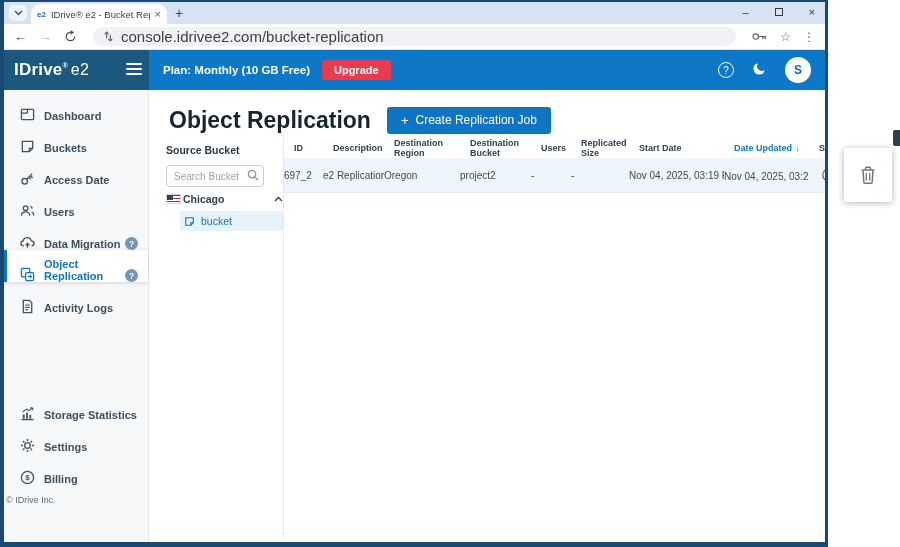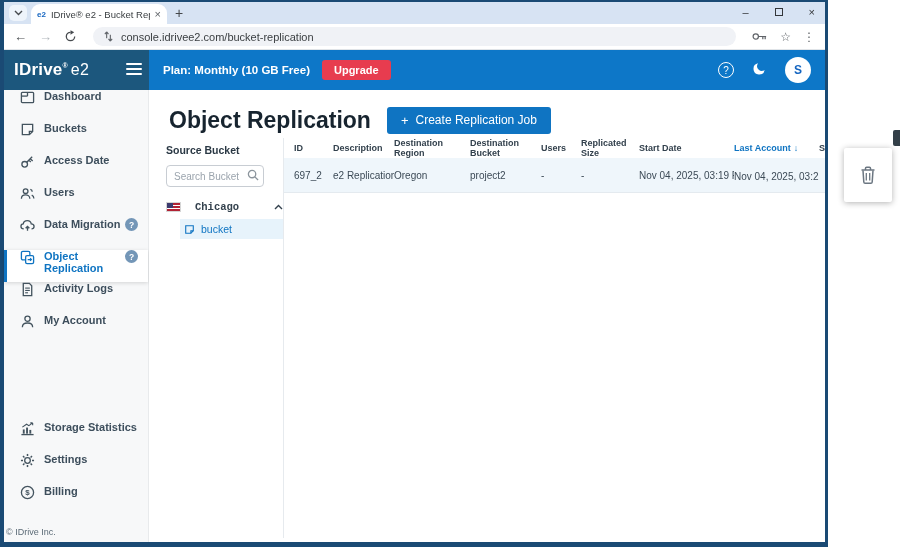--- a/index.html
+++ b/index.html
@@ -15,21 +15,21 @@
   .tab-close { font-size:11px; color:#5f6368; cursor:pointer; line-height:1; }
   .new-tab { font-size:14px; color:#44474a; margin:0 0 4px 8px; cursor:pointer; line-height:1; }
   .win-controls { position:absolute; right:10px; top:0; height:20px; display:flex; align-items:center; gap:26px; }
   .win-controls span { font-size:11px; color:#33363a; cursor:pointer; line-height:1; }
   .maxbox { display:inline-block; width:8px; height:8px; border:1.2px solid #33363a; }
 
   .toolbar { height:26px; background:#fff; border-bottom:1px solid #e0e4e8; display:flex; align-items:center; padding:0 10px; gap:12px; }
   .nav-glyph { font-size:13px; color:#474b4f; cursor:pointer; line-height:1; }
   .nav-glyph.disabled { color:#b3b8bd; }
   .url-pill { flex:1; height:19px; background:#f0f2f6; border-radius:10px; display:flex; align-items:center; padding:0 10px; gap:7px; margin:0 4px; }
-  .url-text { font-size:11px; color:#3c4043; }
+  .url-text { font-size:15px; color:#3c4043; }
   .toolbar-right { display:flex; align-items:center; gap:12px; }
   .star { font-size:12px; color:#5f6368; cursor:pointer; }
   .menu-dots { font-size:12px; color:#5f6368; cursor:pointer; letter-spacing:0; }
 
   
   .appheader { height:40px; display:flex; }
   .logo-area { width:145px; background:#1c577d; display:flex; align-items:center; padding-left:10px; position:relative; flex-shrink:0; }
   .logo { color:#fff; font-size:17px; font-weight:bold; letter-spacing:.2px; }
   .logo sup { font-size:7px; }
   .logo .e2 { font-weight:normal; font-size:16px; margin-left:3px; }
@@ -39,56 +39,56 @@
   .plan-text { color:#fff; font-size:11.5px; font-weight:bold; }
   .upgrade-btn { background:#e73c4f; color:#fff; font-size:11px; font-weight:bold; border:none; border-radius:3px; padding:4px 12px; cursor:pointer; }
   .header-spacer { flex:1; }
   .help-circle { width:16px; height:16px; border:1.4px solid #fff; border-radius:50%; color:#fff; font-size:10px; display:flex; align-items:center; justify-content:center; cursor:pointer; }
   .moon { cursor:pointer; margin:0 6px; }
   .avatar { width:26px; height:26px; background:#fff; border-radius:50%; color:#1565c0; font-size:12px; font-weight:bold; display:flex; align-items:center; justify-content:center; cursor:pointer; }
 
   
   .bodyrow { display:flex; height:452px; }
   .sidebar { width:145px; background:#f7f8f9; border-right:1px solid #e8eaec; flex-shrink:0; display:flex; flex-direction:column; padding-top:0; }
-  .side-item { height:32px; display:flex; align-items:flex-start; gap:9px; padding-left:13px; padding-right:8px; cursor:pointer; position:relative; border-left:3px solid transparent; }
+  .side-item { height:32px; display:flex; align-items:flex-end; gap:9px; padding-left:13px; padding-right:8px; cursor:pointer; position:relative; border-left:3px solid transparent; }
   .side-item .lbl { font-size:11px; font-weight:bold; color:#3d4e5c; }
   .side-item svg { flex-shrink:0; }
   .side-item.active { background:#fff; border-left-color:#0f74c2; box-shadow:0 1px 4px rgba(0,0,0,.15); }
   .side-item.active .lbl { color:#0f74c2; }
   .badge { position:absolute; right:10px; width:13px; height:13px; background:#7396b7; border-radius:50%; color:#fff; font-size:8.5px; font-weight:bold; display:flex; align-items:center; justify-content:center; }
   .side-gap { height:75px; }
   .side-footer { font-size:9px; color:#5c6b77; padding:10px 0 0 2px; }
 
   .content { flex:1; position:relative; background:#fff; overflow:hidden; }
   .title-row { display:flex; align-items:center; padding:12px 0 0 20px; height:48px; }
   .page-title { font-size:23px; font-weight:bold; color:#17242f; }
   .create-btn { margin-left:16px; background:#0f74c2; color:#fff; border:none; border-radius:3px; font-size:12px; padding:6px 14px; cursor:pointer; display:flex; align-items:center; gap:7px; }
   .create-btn .plus { font-size:13px; }
 
   .content-cols { display:flex; height:400px; }
   .source-panel { width:135px; padding:6px 0 0 17px; border-right:1px solid #e6eaee; flex-shrink:0; }
   .panel-title { font-size:10.5px; font-weight:bold; color:#2a3844; margin-bottom:9px; }
-  .search-wrap { position:relative; width:98px; margin-bottom:10px; }
+  .search-wrap { position:relative; width:98px; margin-bottom:2px; }
   .search-wrap input { width:98px; height:22px; border:1px solid #c8cdd3; border-radius:4px; font-size:10px; padding:0 20px 0 7px; color:#3c4a56; font-family:"Liberation Sans", sans-serif; }
   .search-wrap input::placeholder { color:#9ba4ad; }
   .search-ic { position:absolute; right:5px; top:4px; }
-  .region-row { display:flex; align-items:center; gap:14px; height:20px; cursor:pointer; margin-bottom:2px;font-family:Liberation Mono, monospace; }
+  .region-row { display:flex; align-items:center; gap:2px; height:20px; cursor:pointer; margin-bottom:2px; }
   .region-lbl { font-size:10.5px; font-weight:bold; color:#33414d; flex:1; }
   .flag { width:15px; height:10px; position:relative; background:repeating-linear-gradient(180deg,#b22234 0 1.5px,#fff 1.5px 3px); flex-shrink:0; border:.5px solid #d6d6d6; }
   .flag::before { content:''; position:absolute; left:0; top:0; width:6px; height:5px; background:#3c3b6e; }
   .bucket-row { display:flex; align-items:center; gap:6px; height:20px; background:#e7f3fb; margin-left:14px; padding-left:4px; cursor:pointer; }
   .bucket-lbl { font-size:10.5px; color:#0f74c2; }
 
   .table-area { flex:1; position:relative; padding-left:10px; }
   .tgrid { display:grid; grid-template-columns:39px 61px 76px 71px 40px 58px 95px 85px 40px; align-items:center; }
   .thead { height:20px; }
   .thead .th { font-size:9px; font-weight:bold; color:#33414d; cursor:pointer; }
   .thead .th.sorted { color:#0f74c2; }
   .sort-arrow { font-size:9px; margin-left:3px; }
-  .trow { height:35px; background:#eff6fb; border-bottom:1px solid #e4eaef; margin-left:-10px; padding-left:10px; width:calc(100% + 10px); }
+  .trow { height:35px; background:#eff6fb; border-bottom:1px solid #e4eaef; margin-left:-10px; padding-left:0; width:calc(100% + 10px); }
   .trow .td { font-size:10px; color:#3c4a56; white-space:nowrap; overflow:hidden; }
   .cell-lastupd { display:flex; align-items:flex-end; justify-content:space-between; padding-right:4px; }
   .icon-btn { cursor:pointer; display:inline-flex; }
   .status-cell { display:flex; justify-content:center; }
 
   .popover-card { position:absolute; left:840px; top:146px; width:48px; height:54px; background:#fff; border-radius:2px; box-shadow:0 1px 6px rgba(0,0,0,.3); display:flex; align-items:center; justify-content:center; z-index:5; }
   .tooltip { position:absolute; left:889px; top:128px; width:44px; height:16px; background:#333f48; border-radius:2px; color:#fff; font-size:9.5px; font-weight:bold; display:flex; align-items:center; justify-content:center; z-index:6; }
   .tooltip::after { content:''; position:absolute; left:12px; bottom:-4px; border-left:4px solid transparent; border-right:4px solid transparent; border-top:4px solid #333f48; }
 </style>
 </head>
@@ -214,27 +214,20 @@
       </div>
       <div class="side-item">
         <svg width="15" height="15" viewBox="0 0 16 16">
             <path d="M3.5 1.5 H10 L12.5 4 V14.5 H3.5 Z" fill="none" stroke="#44545f" stroke-width="1.4"></path>
             <line x1="5.5" y1="6.5" x2="10.5" y2="6.5" stroke="#44545f" stroke-width="1.2"></line>
             <line x1="5.5" y1="9" x2="10.5" y2="9" stroke="#44545f" stroke-width="1.2"></line>
             <line x1="5.5" y1="11.5" x2="8.5" y2="11.5" stroke="#44545f" stroke-width="1.2"></line>
           </svg>
         <span class="lbl">Activity Logs</span>
       </div>
-      <div class="side-item">
-        <svg width="15" height="15" viewBox="0 0 16 16">
-            <circle cx="8" cy="5" r="2.8" fill="none" stroke="#44545f" stroke-width="1.4"></circle>
-            <path d="M2.5 14 C2.5 10.8 5.3 9.6 8 9.6 C10.7 9.6 13.5 10.8 13.5 14" fill="none" stroke="#44545f" stroke-width="1.4"></path>
-          </svg>
-        <span class="lbl">My Account</span>
-      </div>
 
       <div class="side-gap"></div>
 
       <div class="side-item">
         <svg width="15" height="15" viewBox="0 0 16 16">
             <path d="M1.5 14.5 H14.5" stroke="#44545f" stroke-width="1.4"></path>
             <rect x="3" y="9" width="2" height="4.5" fill="#44545f"></rect>
             <rect x="6.5" y="7" width="2" height="6.5" fill="#44545f"></rect>
             <rect x="10" y="9.5" width="2" height="4" fill="#44545f"></rect>
             <path d="M2.5 6.5 L7 3.5 L9.5 5 L13.5 2 M13.5 2 L13.5 4.5 M13.5 2 L11 2" fill="none" stroke="#44545f" stroke-width="1.2"></path>
@@ -305,21 +298,21 @@
 
         <div class="table-area">
           <div class="tgrid thead">
             <span class="th">ID</span>
             <span class="th">Description</span>
             <span class="th">Destination Region</span>
             <span class="th">Destination Bucket</span>
             <span class="th">Users</span>
             <span class="th">Replicated Size</span>
             <span class="th">Start Date</span>
-            <span class="th sorted"><span>Last Account</span><span class="sort-arrow">↓</span></span>
+            <span class="th sorted"><span>Date Updated</span><span class="sort-arrow">↓</span></span>
             <span class="th">Status</span>
           </div>
 
           <div class="tgrid trow">
             <span class="td">697_2</span>
             <span class="td">e2 Replication</span>
             <span class="td">Oregon</span>
             <span class="td">project2</span>
             <span class="td">-</span>
             <span class="td">-</span>

